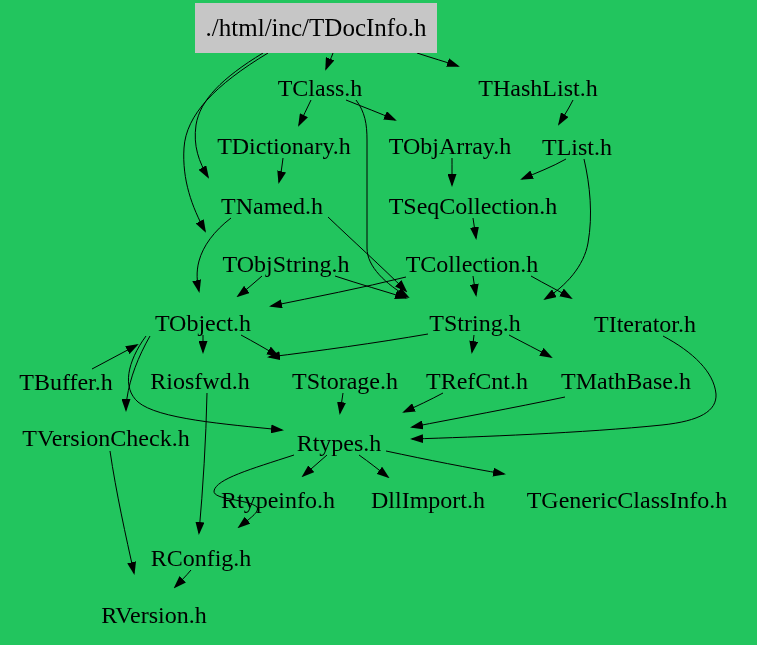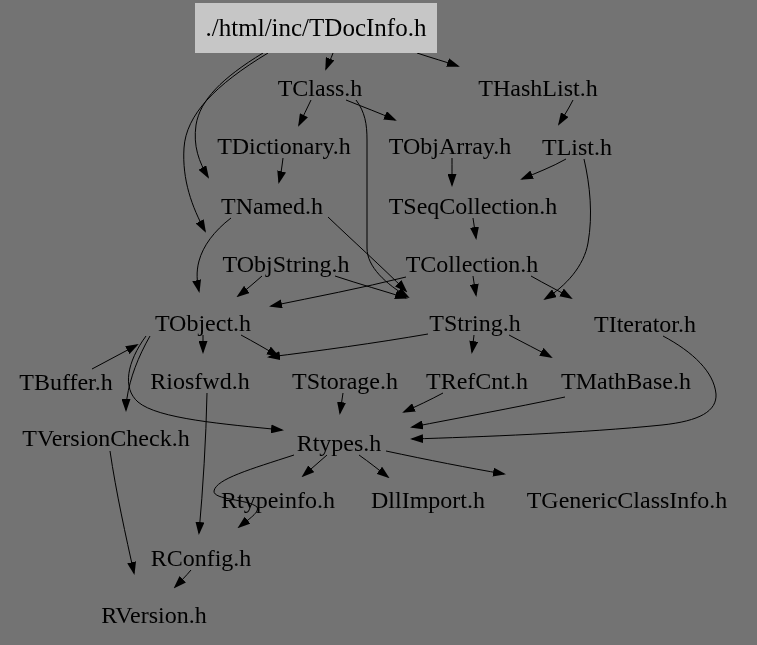--- a/index.html
+++ b/index.html
@@ -1,16 +1,16 @@
 <!DOCTYPE html>
 <html><head>
 <meta charset="utf-8">
 <style>
   html,body{margin:0;padding:0;background:#ffffff;}
-  .canvas{position:relative;width:757px;height:645px;background:#737373;overflow:hidden;
+  .canvas{position:relative;width:757px;height:645px;background:#22c55e;overflow:hidden;
           font-family:"Liberation Serif","DejaVu Serif",serif;}
   svg text{font-family:"Liberation Serif","DejaVu Serif",serif;fill:#000;}
 </style>
 </head>
 <body>
 
 <div class="canvas">
   <svg id="graph" width="757" height="645" viewBox="0 0 757 645" xmlns="http://www.w3.org/2000/svg">
       <defs>
         <marker id="arrow" viewBox="0 0 13 9" refX="11" refY="4.5" markerWidth="13" markerHeight="9" markerUnits="userSpaceOnUse" orient="auto">

